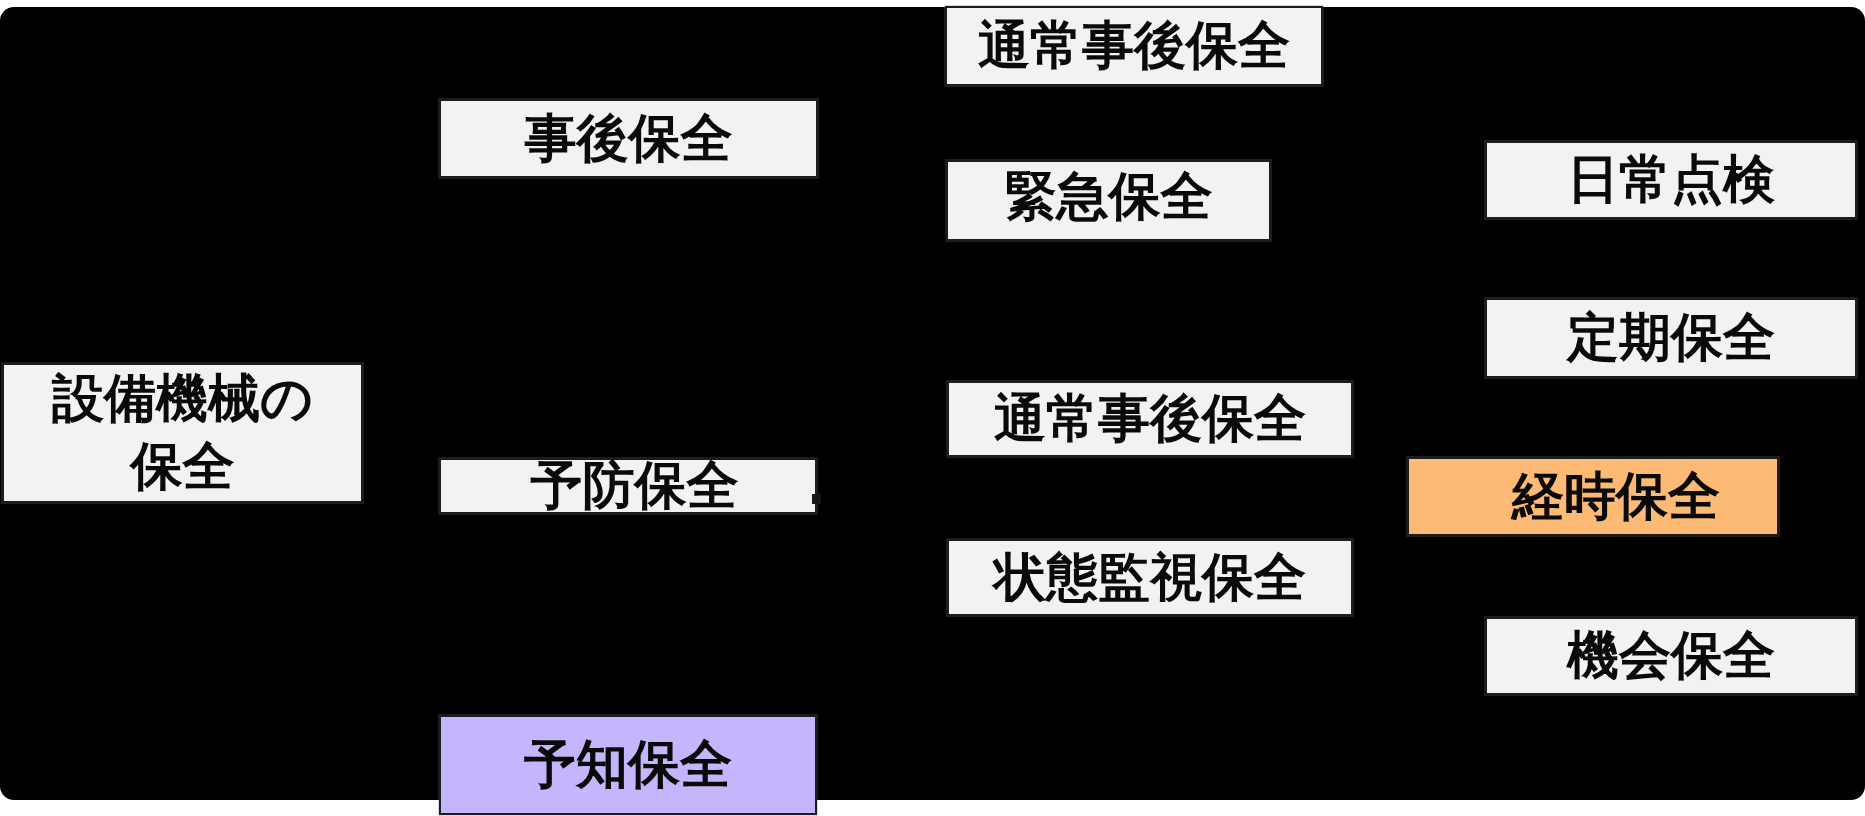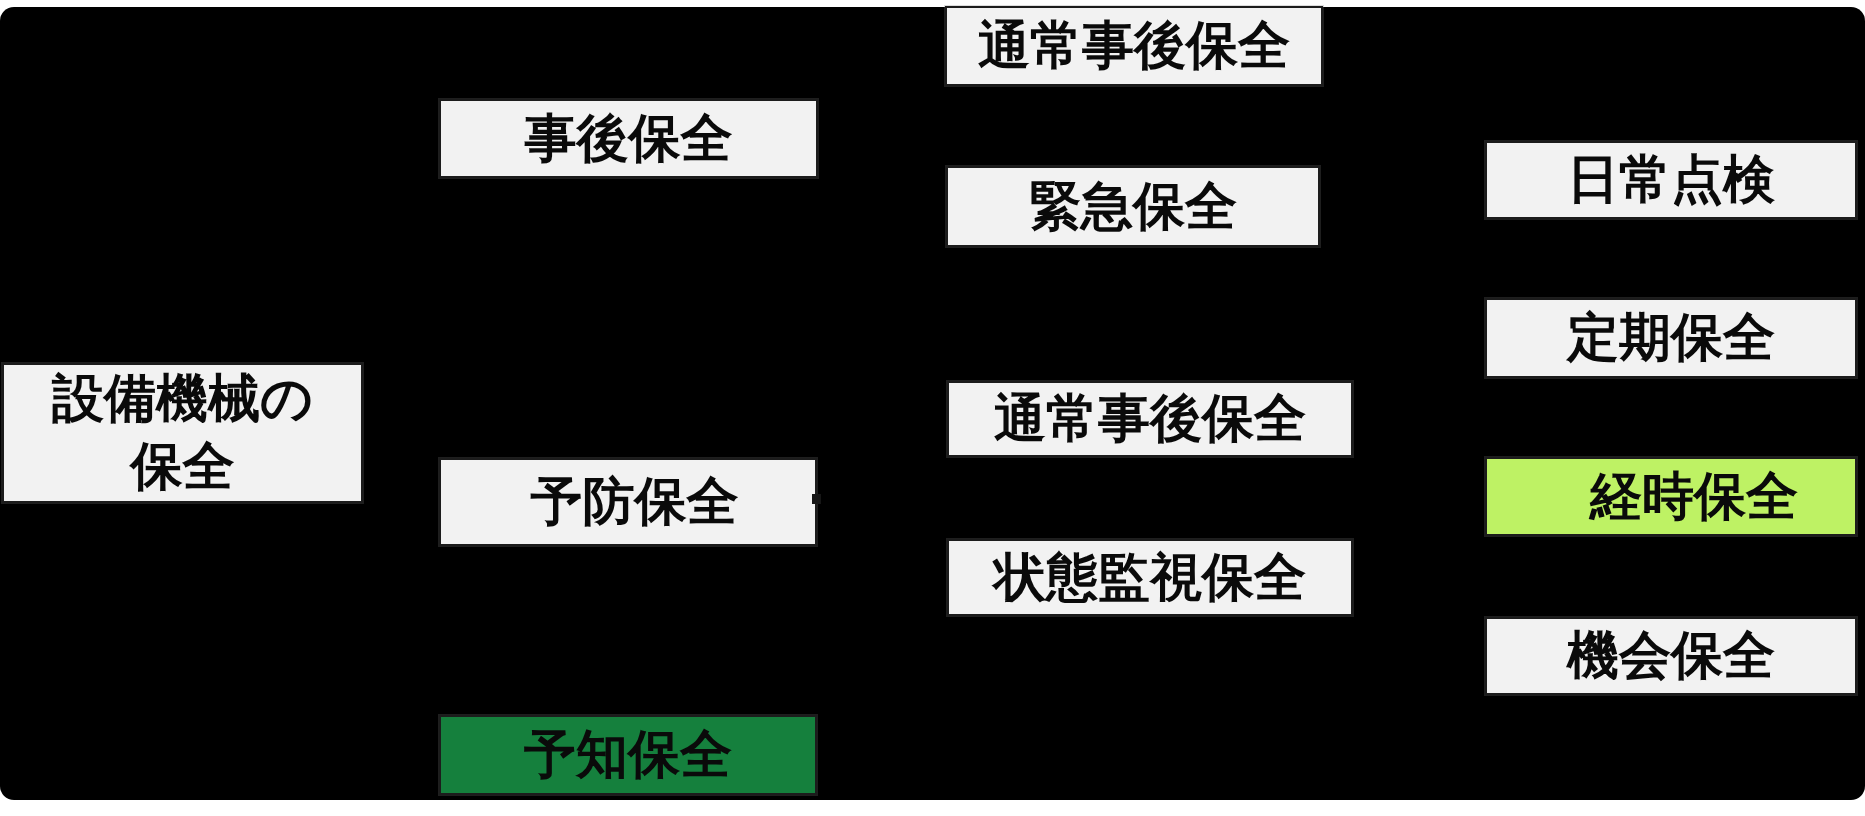--- a/index.html
+++ b/index.html
@@ -47,25 +47,25 @@
 </style>
 </head>
 <body>
 
 <div class="stage">
   <div class="canvas"></div>
   <div>
       <div class="node" style="left: 2px; top: 363px; width: 361px; height: 140px; background: rgb(242, 242, 242); color: rgb(10, 10, 10);">設備機械の
 保全</div>
       <div class="node" style="left: 439px; top: 99px; width: 379px; height: 79px; background: rgb(242, 242, 242); color: rgb(10, 10, 10);">事後保全</div>
-      <div class="node" style="left: 439px; top: 458px; width: 378px; height: 88px; background: rgb(242, 242, 242); color: rgb(10, 10, 10); padding-left: 13px;">予防保全</div>
-      <div class="node" style="left: 439px; top: 715px; width: 378px; height: 80px; background: #15803d; color: rgb(10, 10, 10);">予知保全</div>
+      <div class="node" style="left: 439px; top: 458px; width: 378px; height: 56px; background: rgb(242, 242, 242); color: rgb(10, 10, 10); padding-left: 13px;">予防保全</div>
+      <div class="node" style="left: 439px; top: 715px; width: 378px; height: 100px; background: #c4b5fd; color: rgb(10, 10, 10);">予知保全</div>
       <div class="node" style="left: 945px; top: 6px; width: 378px; height: 80px; background: rgb(242, 242, 242); color: rgb(10, 10, 10);">通常事後保全</div>
-      <div class="node" style="left: 946px; top: 166px; width: 374px; height: 81px; background: rgb(242, 242, 242); color: rgb(10, 10, 10);">緊急保全</div>
+      <div class="node" style="left: 946px; top: 160px; width: 325px; height: 81px; background: rgb(242, 242, 242); color: rgb(10, 10, 10); font-family: Liberation Mono, monospace;">緊急保全</div>
       <div class="node" style="left: 947px; top: 381px; width: 406px; height: 76px; background: rgb(242, 242, 242); color: rgb(10, 10, 10);">通常事後保全</div>
       <div class="node" style="left: 947px; top: 539px; width: 406px; height: 77px; background: rgb(242, 242, 242); color: rgb(10, 10, 10);">状態監視保全</div>
       <div class="node" style="left: 1485px; top: 141px; width: 372px; height: 78px; background: rgb(242, 242, 242); color: rgb(10, 10, 10); text-align: center;">日常点検</div>
       <div class="node" style="left: 1485px; top: 298px; width: 372px; height: 80px; background: rgb(242, 242, 242); color: rgb(10, 10, 10);">定期保全</div>
-      <div class="node" style="left: 1485px; top: 457px; width: 372px; height: 79px; background: #bef264; color: rgb(10, 10, 10); padding-left: 46px;">経時保全</div>
+      <div class="node" style="left: 1407px; top: 457px; width: 372px; height: 79px; background: #fdba74; color: rgb(10, 10, 10); padding-left: 46px;">経時保全</div>
       <div class="node" style="left: 1485px; top: 617px; width: 372px; height: 78px; background: rgb(242, 242, 242); color: rgb(10, 10, 10);">機会保全</div>
       <div class="stub" style="left: 812px; top: 494px; width: 9px; height: 10px;"></div>
     </div>
 </div>
 
 </body></html>

